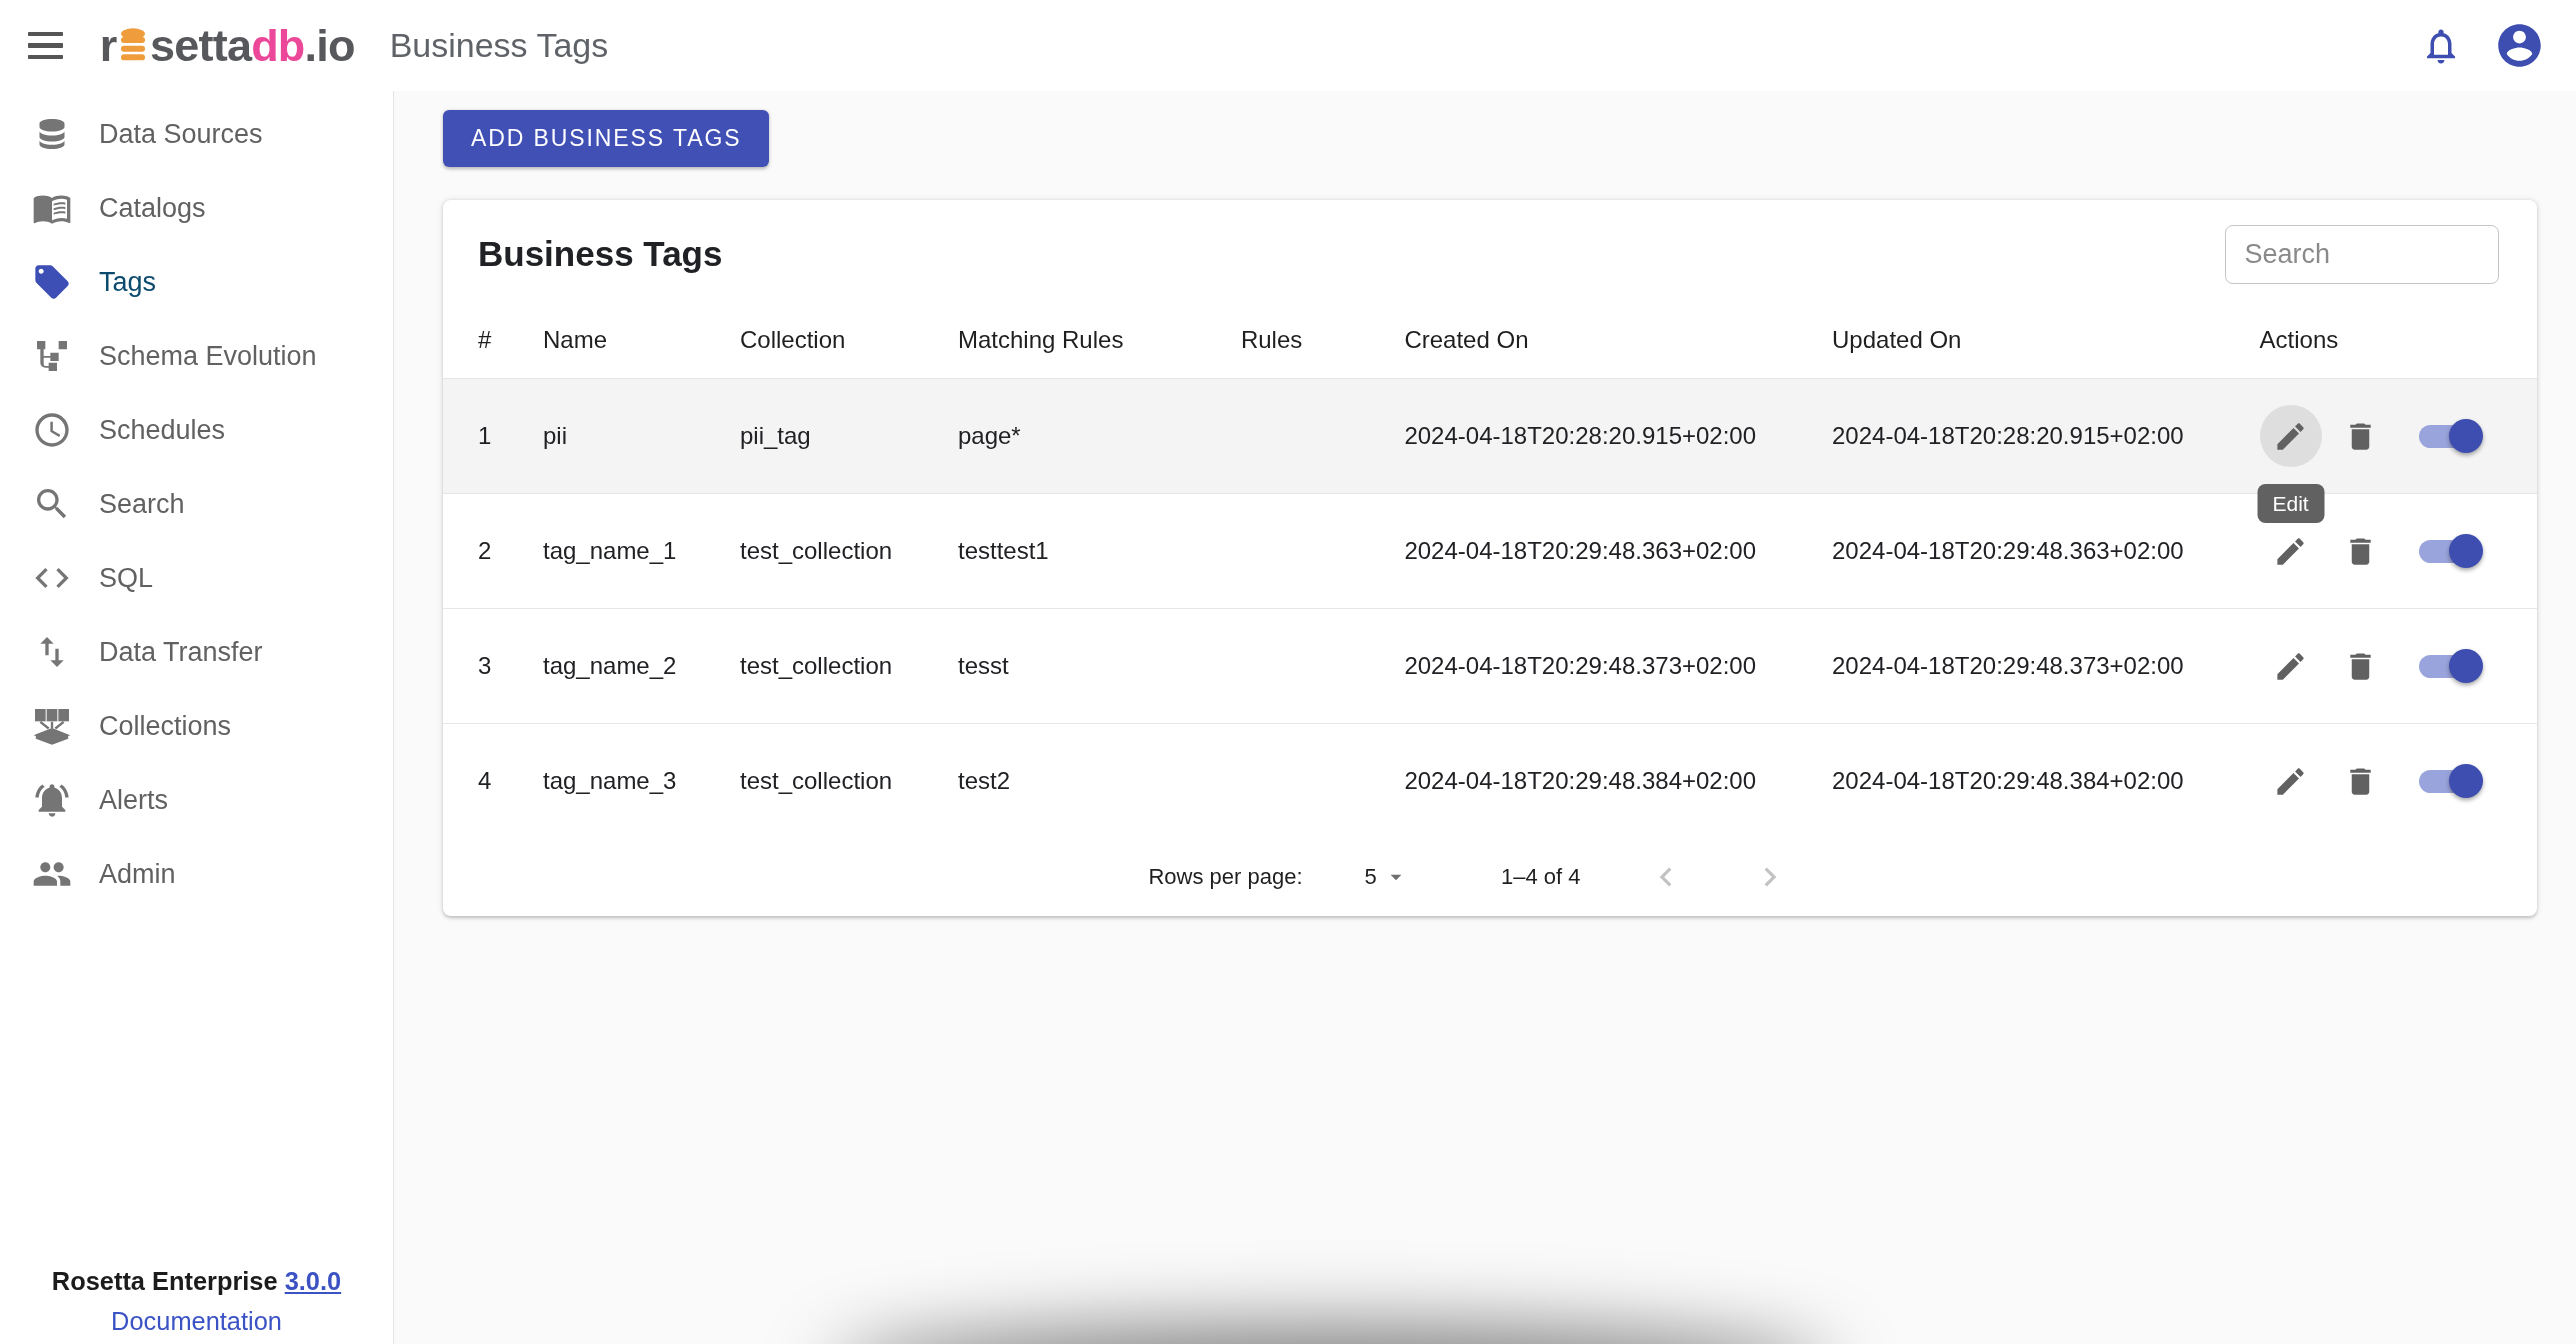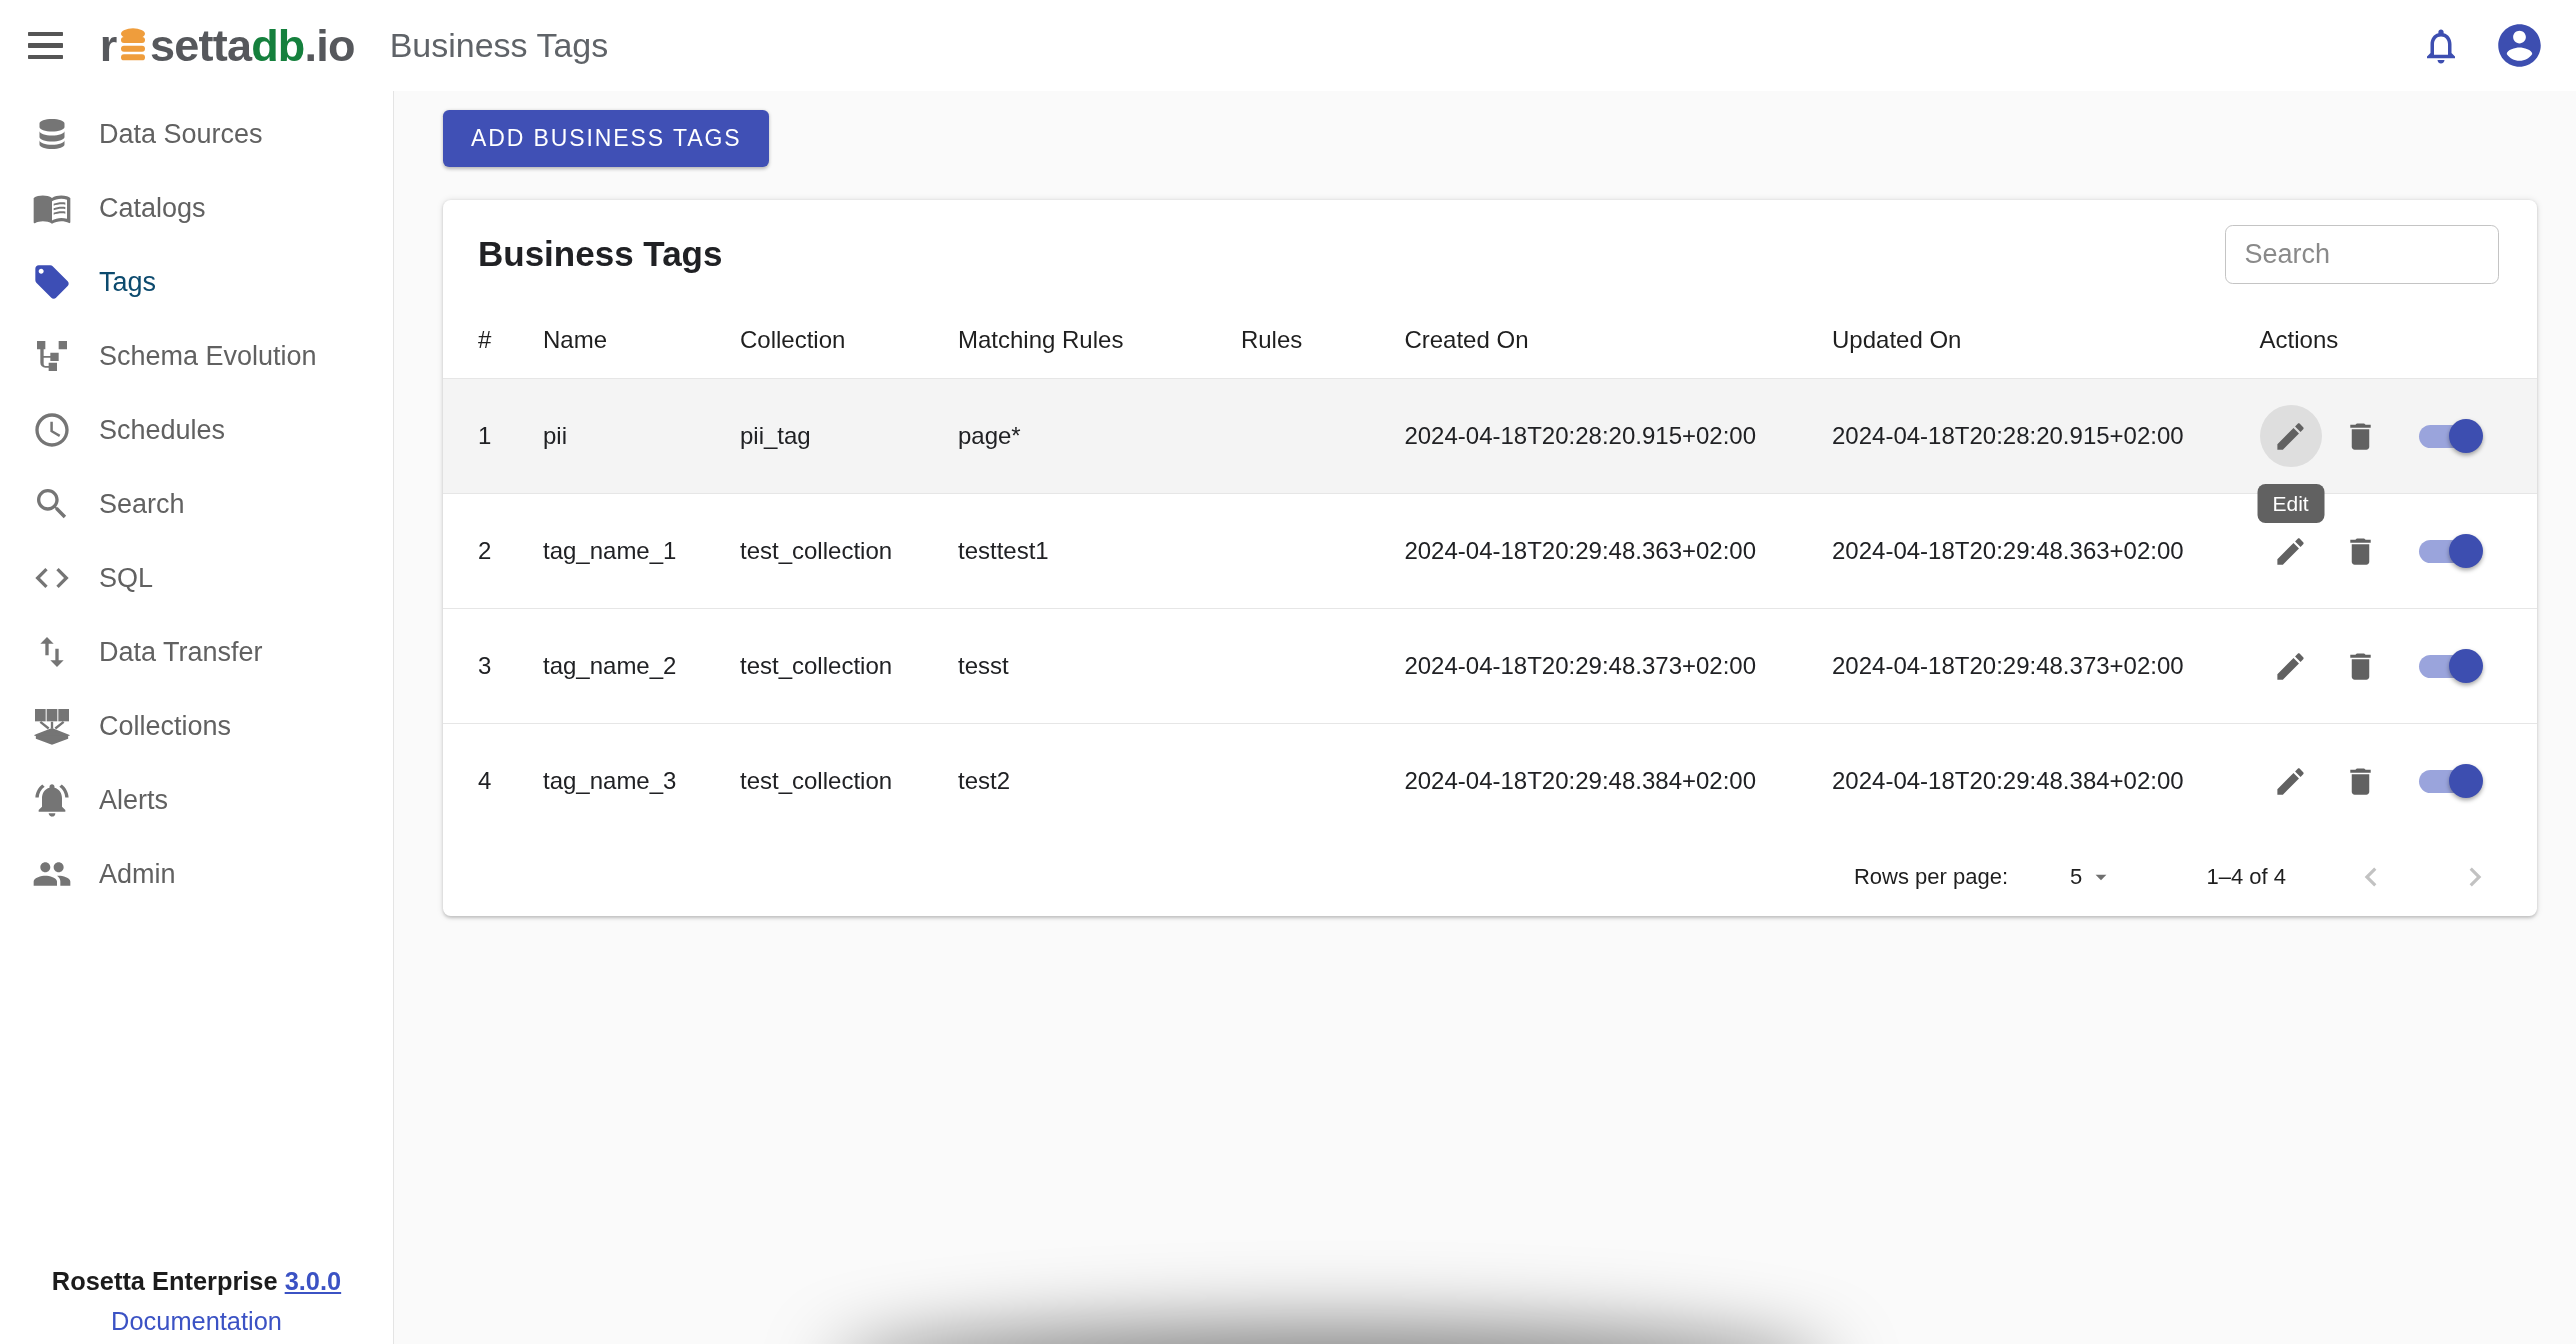--- a/index.html
+++ b/index.html
@@ -5,21 +5,21 @@
   * { margin:0; padding:0; box-sizing:border-box; }
   html,body { width:2576px; height:1344px; overflow:hidden;
     font-family:"Liberation Sans","DejaVu Sans",sans-serif; background:#fafafa; }
 
   
   .topbar { position:relative; height:91px; background:#ffffff; display:flex; align-items:center; z-index:5; }
   .hamburger { width:69px; height:69px; margin-left:10.8px; border:none; background:transparent; cursor:pointer;
     display:flex; flex-direction:column; justify-content:center; align-items:center; gap:7px; }
   .hamburger span { display:block; width:35px; height:4.6px; background:#555; border-radius:0.8px; }
   .logo { display:flex; align-items:flex-end; margin-left:20px; font-weight:bold; font-size:45px; letter-spacing:-0.8px; color:#56585c; line-height:1; }
-  .logo .orange { color:#15803d; }
+  .logo .orange { color:#ec4899; }
   .logo .coins { width:32px; height:42px; margin:0 0.8px; }
   .page-title { margin-left:35px; font-size:34px; color:#5f6368; }
   .topbar-right { margin-left:auto; display:flex; align-items:center; gap:32px; padding-right:31px; }
   .icon-btn { border:none; background:transparent; cursor:pointer; display:flex; align-items:center; }
 
   
   .app { display:flex; height:1253px; }
   .sidebar { width:394px; background:#ffffff; border-right:1.5px solid #e4e4e4; display:flex; flex-direction:column; padding-top:6.2px; }
   .nav-item { height:74px; display:flex; align-items:center; cursor:pointer; color:#616161; }
   .nav-item .nav-icon { width:40px; height:40px; margin-left:32px; flex:0 0 auto; display:flex; align-items:center; justify-content:center; }
@@ -61,21 +61,21 @@
   .action-btn.hovered { background:rgba(0,0,0,.09); }
   .tooltip { position:absolute; top:79px; left:50%; transform:translateX(-50%); background:#616161; color:#ffffff;
     font-size:21px; padding:7.7px 15.4px; border-radius:8px; white-space:nowrap; z-index:10; }
 
   .switch { position:relative; width:59px; height:23px; margin-left:20px; cursor:pointer; flex:0 0 auto; }
   .switch .track { position:absolute; inset:0; border-radius:11.5px; background:#9aa4dc; }
   .switch .thumb { position:absolute; right:-4.6px; top:50%; transform:translateY(-50%); width:34px; height:34px;
     border-radius:50%; background:#3d4eb0; box-shadow:0 2.3px 4.6px rgba(0,0,0,.35); }
 
   
-  .pagination { height:77px; display:flex; align-items:center; justify-content:flex-end; padding-right:43px;
+  .pagination { height:77px; display:flex; align-items:center; justify-content:center; padding-right:43px;
     font-size:22px; color:#1f1f1f; border-top:0; }
   .rpp-select { display:flex; align-items:center; margin-left:62px; cursor:pointer; }
   .rpp-select svg { width:26px; height:26px; fill:#6f6f6f; margin-left:6.2px; }
   .range { margin-left:92px; }
   .pager-btn { border:none; background:transparent; margin-left:66px; cursor:default; display:flex; align-items:center; }
   .pager-btn svg { width:38px; height:38px; fill:#c2c2c2; }
 
   
   .bottom-shadow { position:fixed; left:831px; bottom:-75px; width:1001px; height:92px; border-radius:50%;
     background:rgba(0,0,0,.5); filter:blur(38px); pointer-events:none; }

